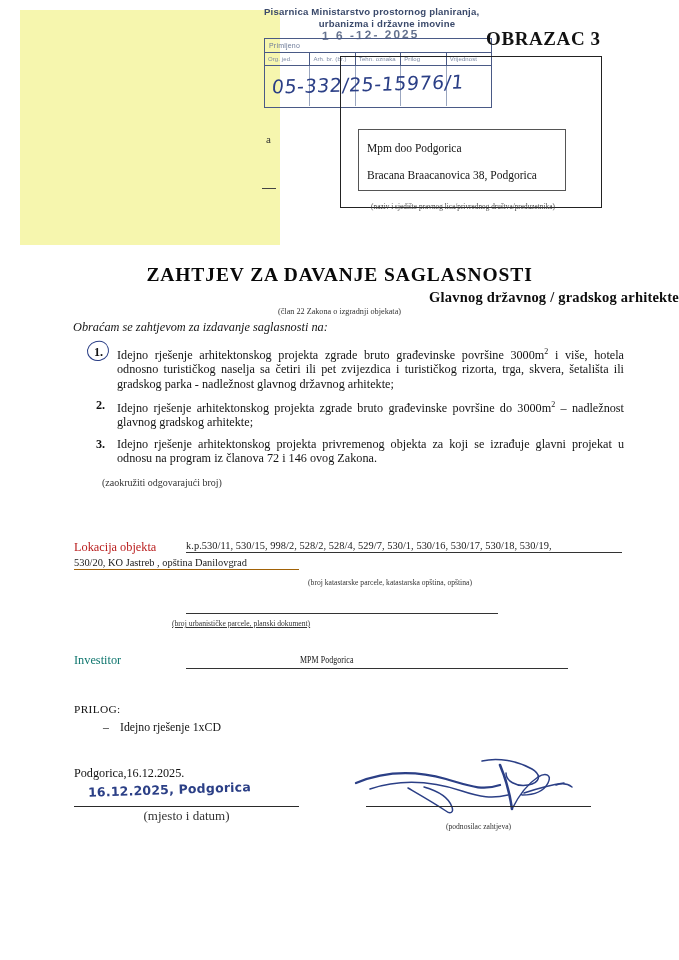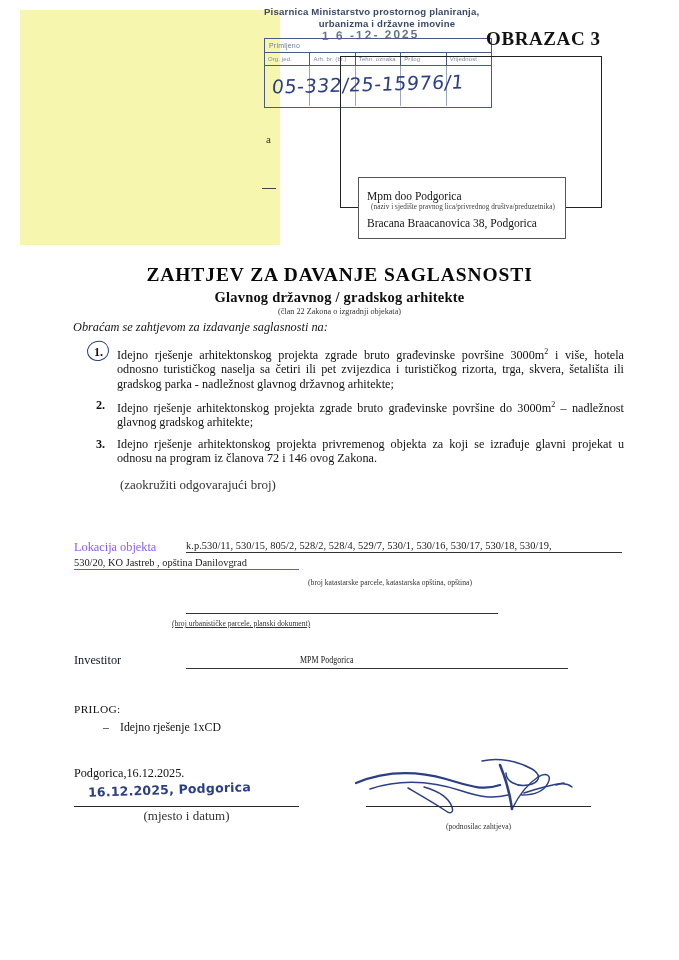--- a/index.html
+++ b/index.html
@@ -78,21 +78,21 @@
     font-weight:bold;font-size:19px;letter-spacing:.6px;color:#121212;
   }
 
   
   #applicant-outer-box{
     position:absolute;left:340px;top:56px;width:262px;height:152px;
     border:1.4px solid #222;box-sizing:border-box;background:transparent;
   }
   #applicant-inner-box{
     position:absolute;left:358px;top:129px;width:208px;height:62px;
-    border:1.1px solid #555;box-sizing:border-box;background:#fff;margin-top:48px;
+    border:1.1px solid #555;box-sizing:border-box;background:#fff;
   }
   #applicant-inner-box .line{
     font-size:11.5px;line-height:13px;padding-left:8px;color:#151515;
   }
   #applicant-inner-box .line.first{padding-top:12px;}
   #applicant-inner-box .line.second{padding-top:14px;}
   #applicant-caption{
     position:absolute;left:332px;top:203px;width:262px;text-align:center;
     font-size:7.2px;color:#3d3d3d;letter-spacing:.05px;
   }
@@ -104,21 +104,21 @@
   #fragment-rule{
     position:absolute;left:262px;top:188px;width:14px;height:1.2px;background:#444;
   }
 
   
   #main-title{
     position:absolute;left:0;top:264px;width:679px;text-align:center;
     font-weight:bold;font-size:19.5px;letter-spacing:.9px;color:#090909;
   }
   #sub-title{
-    position:absolute;left:0;top:289px;width:679px;text-align:center;
+    position:absolute;left:0;top:289px;width:679px;text-align:right;
     font-weight:bold;font-size:14.5px;letter-spacing:.2px;color:#0d0d0d;
   }
   #law-ref{
     position:absolute;left:0;top:307px;width:679px;text-align:center;
     font-size:8.2px;color:#333;
   }
   #intro-line{
     position:absolute;left:73px;top:320px;font-size:12.3px;color:#141414;font-style:italic;
   }
 
@@ -135,26 +135,26 @@
     position:absolute;left:2px;top:0;font-weight:bold;font-size:12.2px;
   }
   .clause .num.plain{left:4px;}
   .clause sup{font-size:8px;vertical-align:super;}
   #circle-mark{
     position:absolute;left:-5px;top:-4px;width:20px;height:18px;
     border:1.5px solid #2b3f86;border-radius:60% 55% 58% 62%;
     transform:rotate(-14deg);
   }
   #round-instruction{
-    position:absolute;left:120px;top:477px;font-size:13px;color:#333;
+    position:absolute;left:102px;top:477px;font-size:10px;color:#333;
   }
 
   
   #location-label{
-    position:absolute;left:74px;top:540px;font-size:12.3px;color:#8b5cf6;
+    position:absolute;left:74px;top:540px;font-size:12.3px;color:#b91c1c;
   }
   #location-value-1{
     position:absolute;left:186px;top:540px;width:436px;
     font-size:10.4px;color:#1a1a1a;
     border-bottom:1px solid #333;padding-bottom:1px;
     letter-spacing:.05px;
   }
   #location-value-2{
     position:absolute;left:74px;top:557px;width:225px;
     font-size:10.4px;color:#1a1a1a;
@@ -168,21 +168,21 @@
   #urban-line{
     position:absolute;left:186px;top:613px;width:312px;height:1px;background:#333;
   }
   #urban-caption{
     position:absolute;left:172px;top:619px;width:436px;text-align:left;
     font-size:7.6px;color:#333;text-decoration:underline;
   }
 
   
   #investor-label{
-    position:absolute;left:74px;top:653px;font-size:12.3px;color:#0f172a;
+    position:absolute;left:74px;top:653px;font-size:12.3px;color:#0f766e;
   }
   #investor-line{
     position:absolute;left:186px;top:668px;width:382px;height:1px;background:#333;
   }
   #investor-value{
     position:absolute;left:300px;top:653px;
     font-size:11px;color:#151515;
     transform:scaleX(.72);transform-origin:left center;
     letter-spacing:.1px;white-space:nowrap;
   }
@@ -292,21 +292,21 @@
     <div class="clause">
       <span class="num plain">3.</span>
       <span>Idejno rješenje arhitektonskog projekta privremenog objekta za koji se izrađuje glavni projekat u odnosu na program iz članova 72 i 146 ovog Zakona.</span>
     </div>
 
   </div>
 
   <div id="round-instruction">(zaokružiti odgovarajući broj)</div>
 
   <div id="location-label">Lokacija objekta</div>
-  <div id="location-value-1">k.p.530/11, 530/15, 805/2, 528/2, 528/4, 529/7, 530/1, 530/16, 530/17, 530/18, 530/19,</div>
+  <div id="location-value-1">k.p.530/11, 530/15, 998/2, 528/2, 528/4, 529/7, 530/1, 530/16, 530/17, 530/18, 530/19,</div>
   <div id="location-value-2">530/20, KO Jastreb , opština Danilovgrad</div>
   <div id="location-caption">(broj katastarske parcele, katastarska opština, opština)</div>
 
   <div id="urban-line"></div>
   <div id="urban-caption">(broj urbanističke parcele, planski dokument)</div>
 
   <div id="investor-label">Investitor</div>
   <div id="investor-line"></div>
   <div id="investor-value">MPM Podgorica</div>
 

